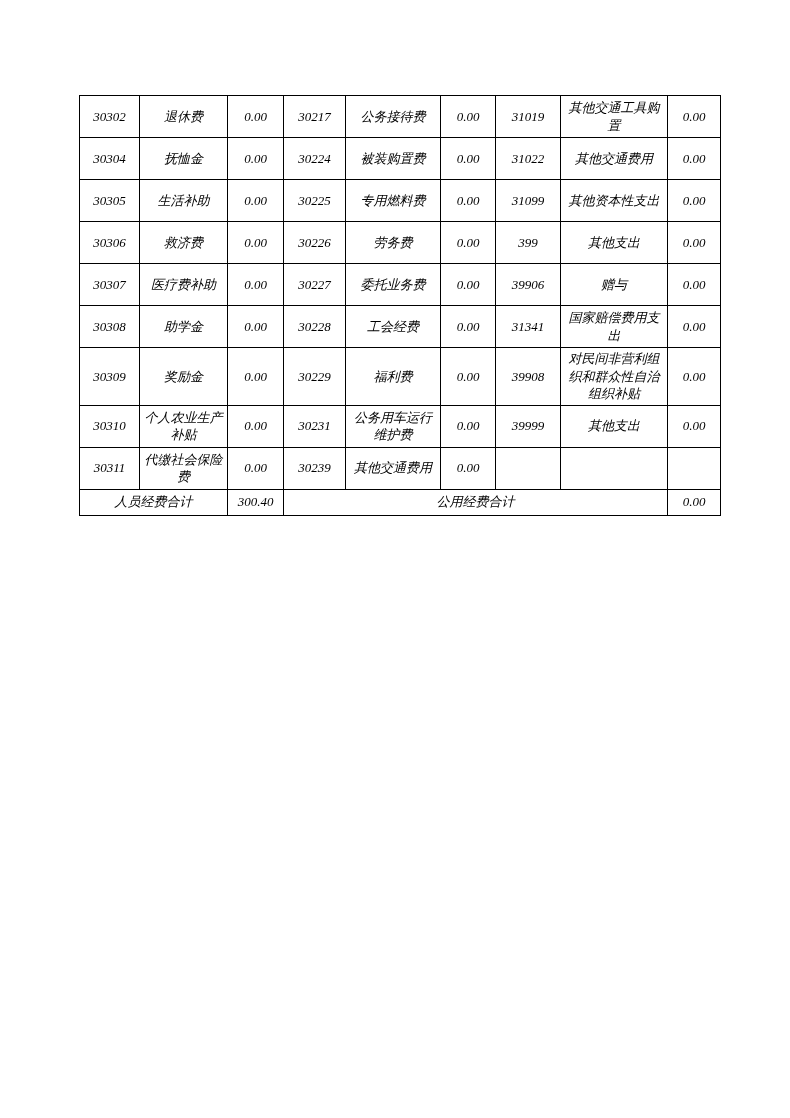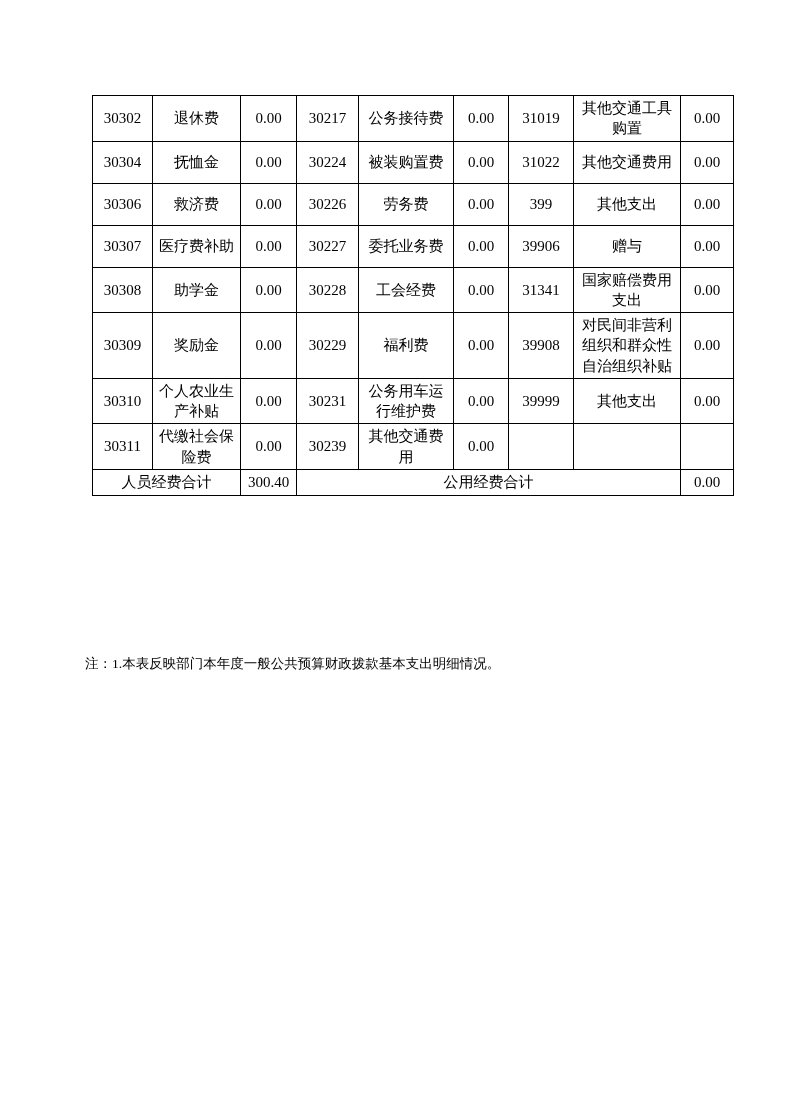--- a/index.html
+++ b/index.html
@@ -11,26 +11,27 @@
     position: relative;
     width: 790px;
     height: 1118px;
     background: #ffffff;
     color: #000000;
     font-family: "Liberation Serif", "DejaVu Serif", serif;
     overflow: hidden;
   }
   table.budget-table {
     position: absolute;
-    left: 92px;
+    left: 79px;
     top: 95px;
     width: 641px;
     border-collapse: collapse;
     table-layout: fixed;
-    font-size: 15px;
+    font-size: 13px;
+    font-style: italic;
   }
   table.budget-table td {
     border: 1px solid #000000;
     text-align: center;
     vertical-align: middle;
     padding: 2px 4px;
     line-height: 1.35;
     word-break: break-all;
     overflow: hidden;
   }
@@ -85,20 +86,31 @@
       </tr>
       <tr>
         <td>30304</td>
         <td>抚恤金</td>
         <td>0.00</td>
         <td>30224</td>
         <td>被装购置费</td>
         <td>0.00</td>
         <td>31022</td>
         <td>其他交通费用</td>
+        <td>0.00</td>
+      </tr>
+      <tr>
+        <td>30305</td>
+        <td>生活补助</td>
+        <td>0.00</td>
+        <td>30225</td>
+        <td>专用燃料费</td>
+        <td>0.00</td>
+        <td>31099</td>
+        <td>其他资本性支出</td>
         <td>0.00</td>
       </tr>
       <tr>
         <td>30306</td>
         <td>救济费</td>
         <td>0.00</td>
         <td>30226</td>
         <td>劳务费</td>
         <td>0.00</td>
         <td>399</td>
@@ -162,15 +174,14 @@
       </tr>
       <tr class="footer-row">
         <td colspan="2">人员经费合计</td>
         <td>300.40</td>
         <td colspan="5">公用经费合计</td>
         <td>0.00</td>
       </tr>
     </tbody>
   </table>
 
-  <div class="note">注：1.本表反映部门本年度一般公共预算财政拨款基本支出明细情况。</div>
 
 </div>
 
 </body></html>

